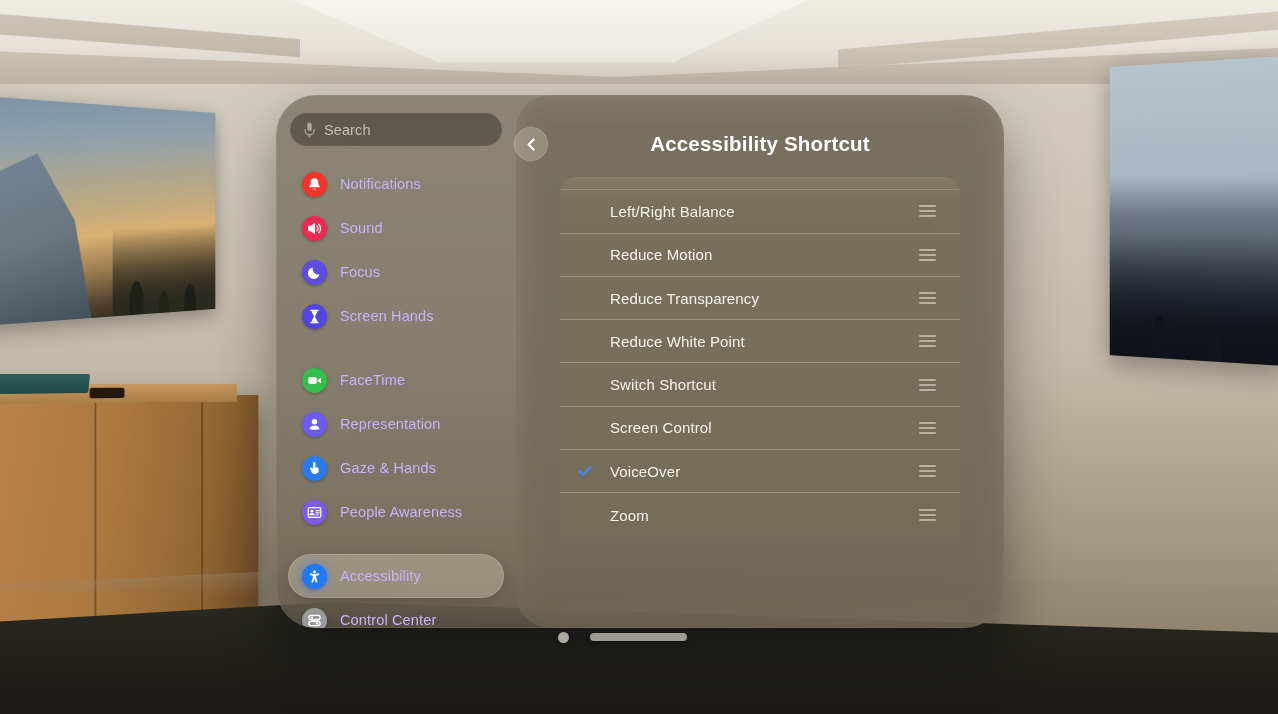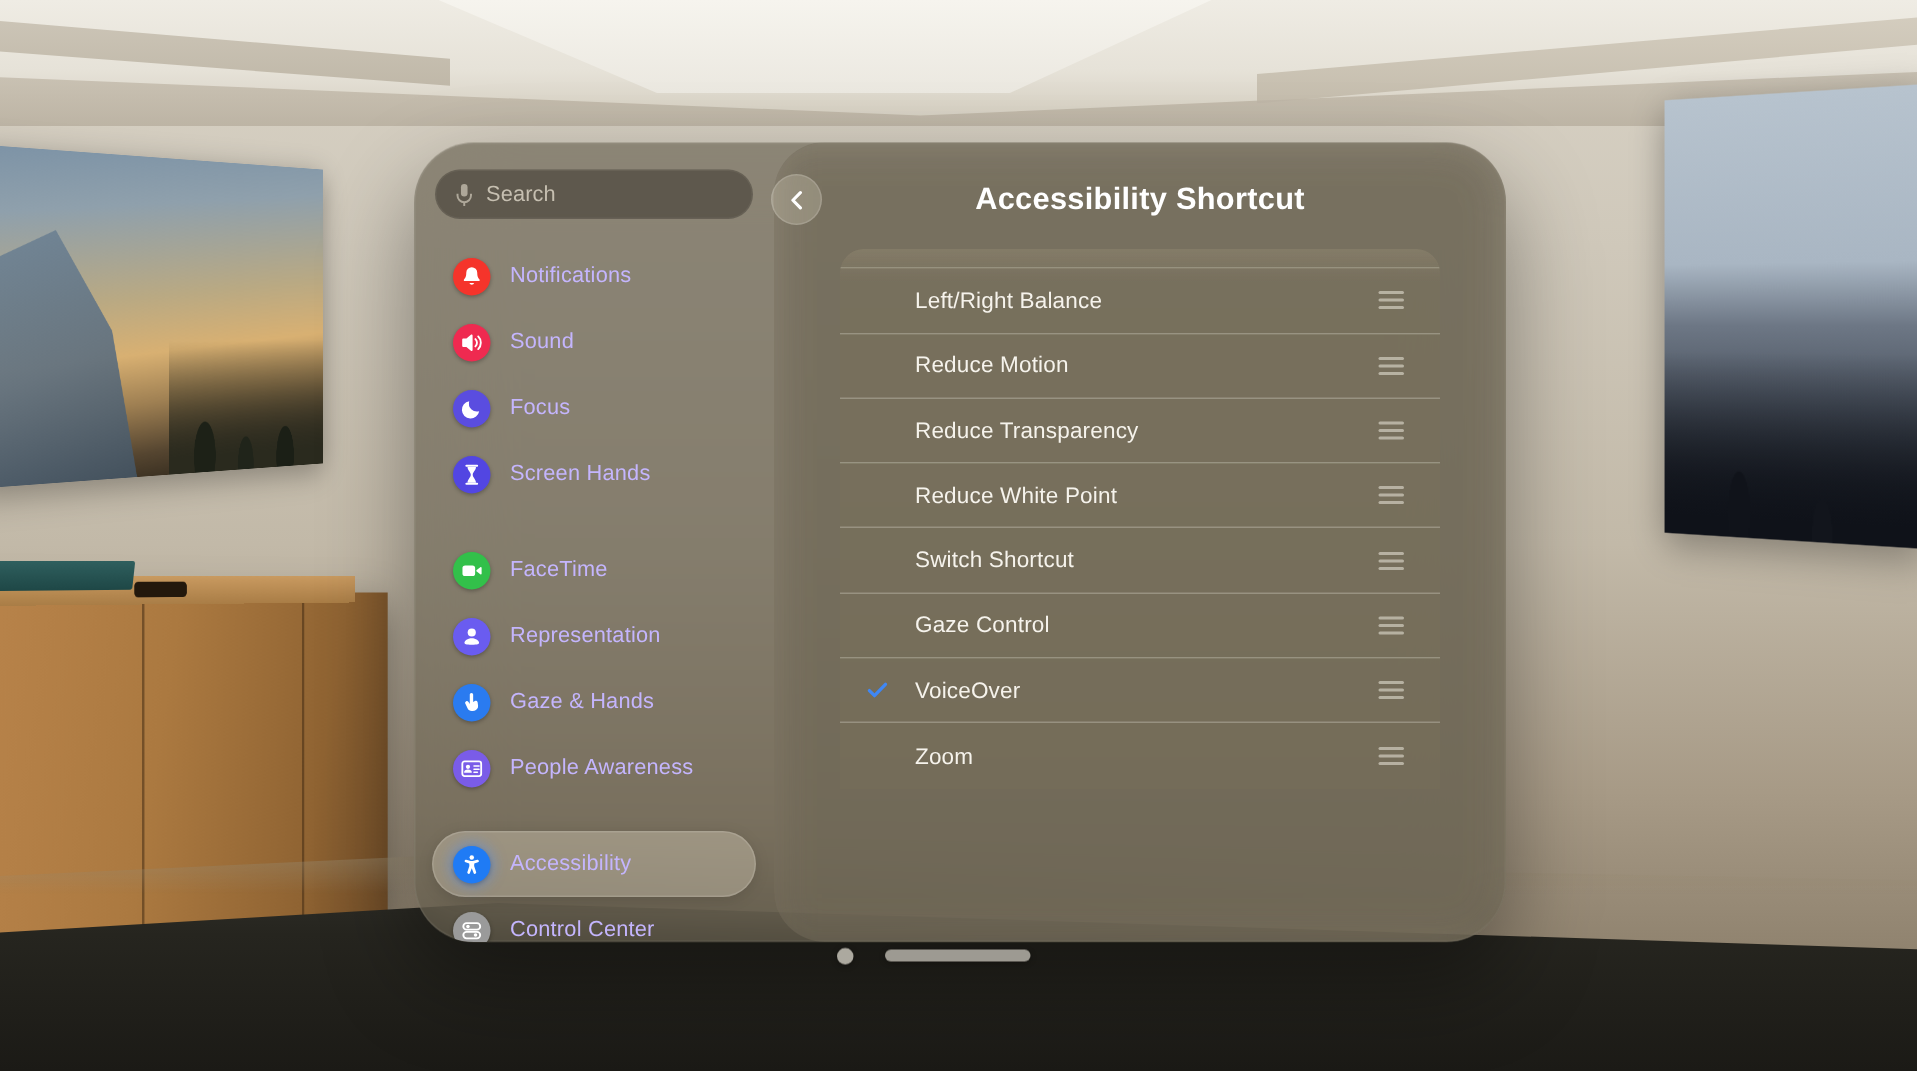--- a/index.html
+++ b/index.html
@@ -178,21 +178,21 @@
   }
   .app-ico svg { width:15px; height:15px; display:block; }
   .app-ico.glow { box-shadow:0 0 9px 2px rgba(70,140,255,.45), 0 1px 3px rgba(0,0,0,.3); }
 
   
   #detail {
     flex:1; position:relative;
     background:rgba(150,140,118,.20);
     backdrop-filter:blur(14px);
     border-top-left-radius:34px; border-bottom-left-radius:34px;
-    padding:5px 14px;
+    padding:16px 14px;
   }
   .detail-header {
     height:66px; display:flex; align-items:center; justify-content:center;
     position:relative;
   }
   .back-btn {
     position:absolute; left:-16px; top:16px;
     width:34px; height:34px; border-radius:50%;
     background:rgba(215,208,190,.30);
     box-shadow:inset 0 0 0 1px rgba(255,255,255,.14);
@@ -450,21 +450,21 @@
             <span class="row-check"></span>
             <span class="row-label">Switch Shortcut</span>
             <span class="row-handle">
               <i></i>
               <i></i>
               <i></i>
             </span>
           </div>
           <div class="list-row">
             <span class="row-check"></span>
-            <span class="row-label">Gaze Control</span>
+            <span class="row-label">Screen Control</span>
             <span class="row-handle">
               <i></i>
               <i></i>
               <i></i>
             </span>
           </div>
           <div class="list-row">
             <span class="row-check">
               <svg viewBox="0 0 14 14">
                 <path d="M1.6 7.4 5 10.8 12.3 3.2" fill="none" stroke="#3f87f5" stroke-width="2.2" stroke-linecap="round" stroke-linejoin="round"></path>

